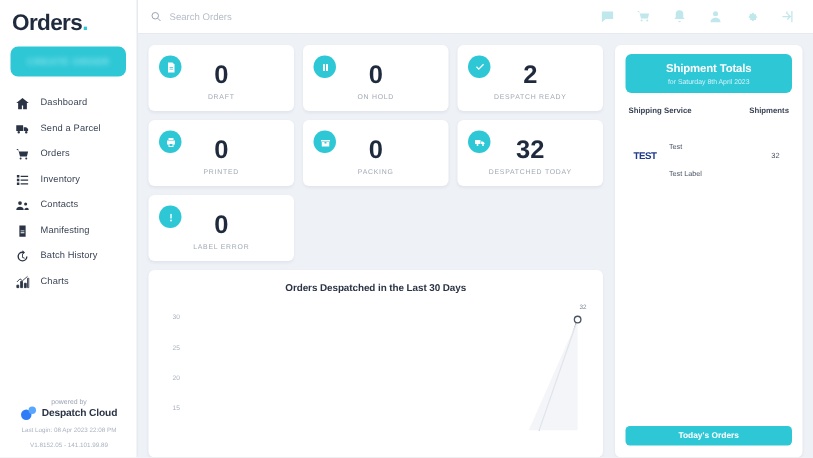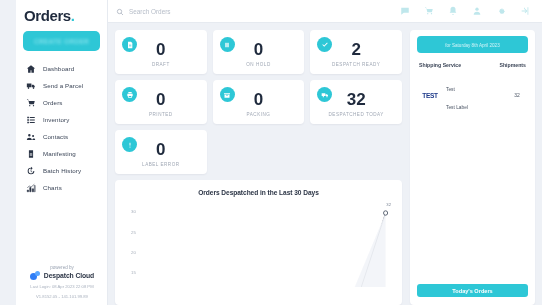--- a/index.html
+++ b/index.html
@@ -16,21 +16,20 @@
   .sidebar {
     width: 92px;
     height: 305px;
     background: #ffffff;
     border-right: 1px solid #e6eaf0;
     display: flex;
     flex-direction: column;
     padding: 7px 0 0 0;
     position: relative;
     flex: 0 0 92px;
-    margin-left: 16px;
   }
   .brand {
     font-size: 15px;
     font-weight: 700;
     color: #1f2a3d;
     letter-spacing: -0.4px;
     padding: 0 0 0 8px;
     line-height: 17px;
     white-space: nowrap;
   }
@@ -473,20 +472,21 @@
               <path d="M248 84 L281 10 L281 84 Z" fill="#f2f4f8" opacity="0.9"></path>
               <circle cx="281" cy="10" r="2.2" fill="#ffffff" stroke="#4a5464" stroke-width="0.9"></circle>
             </svg>
             <span class="pt-label" style="right:3px; top:-1px;">32</span>
           </div>
         </div>
       </div>
 
       <aside class="col-right">
         <div class="totals-head">
+          <div class="totals-title">Shipment Totals</div>
           <div class="totals-sub">for Saturday 8th April 2023</div>
         </div>
 
         <div class="tbl-head">
           <span class="th">Shipping Service</span>
           <span class="th">Shipments</span>
         </div>
 
         <div class="tbl-row">
           <span class="carrier-logo">

